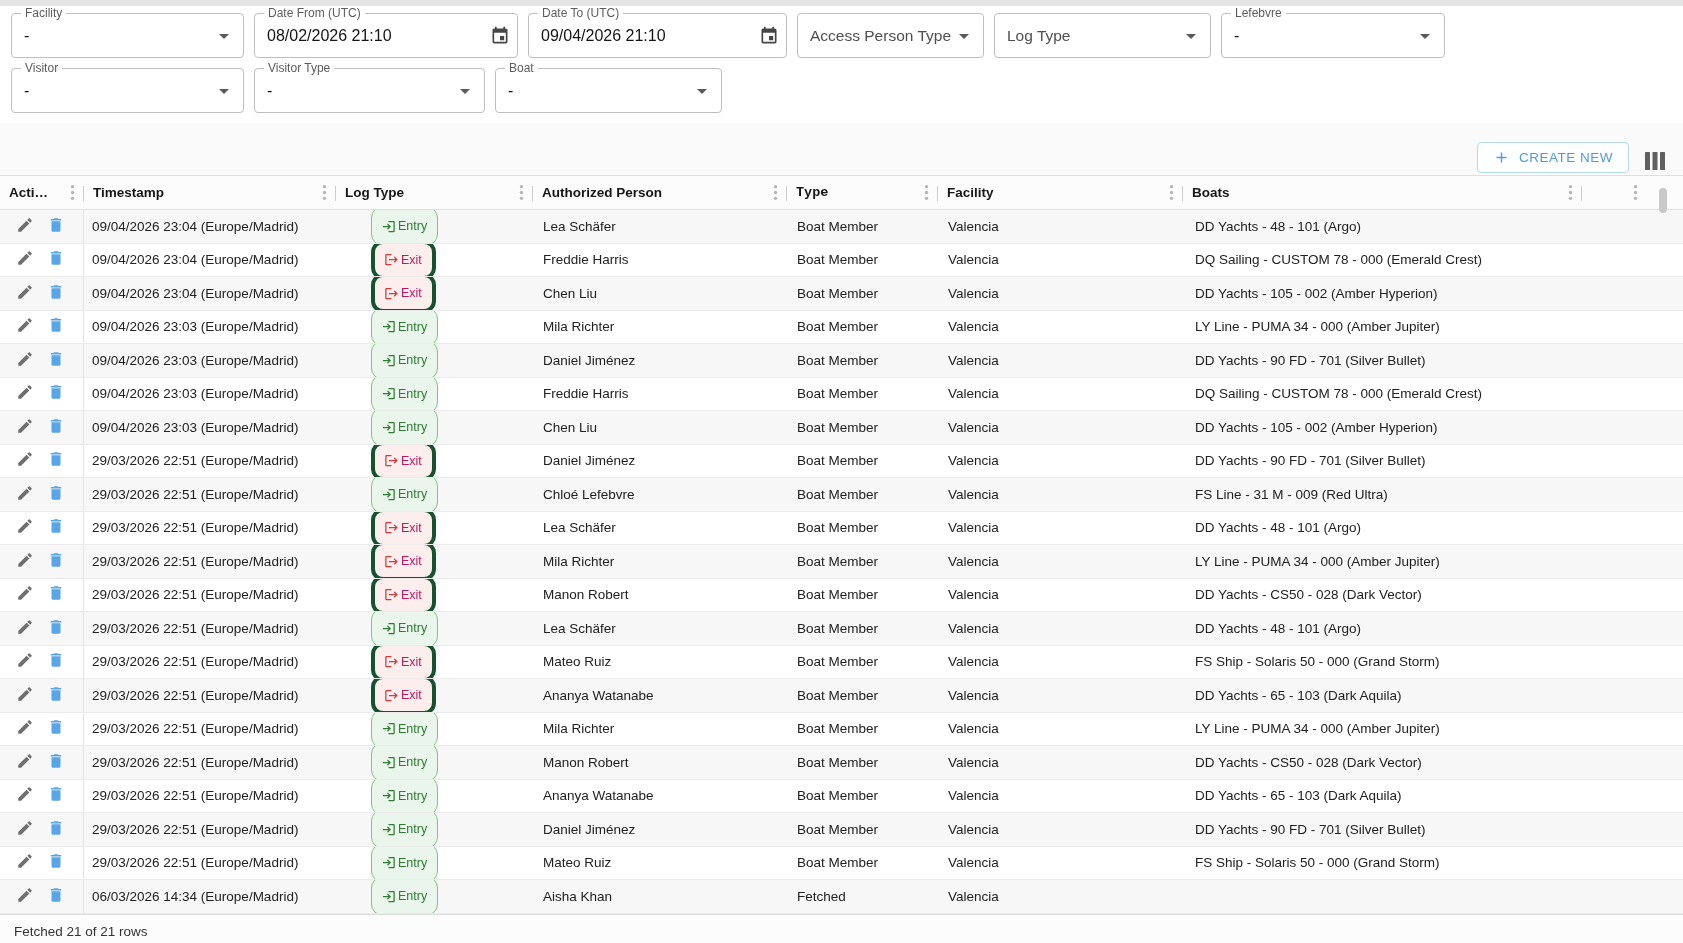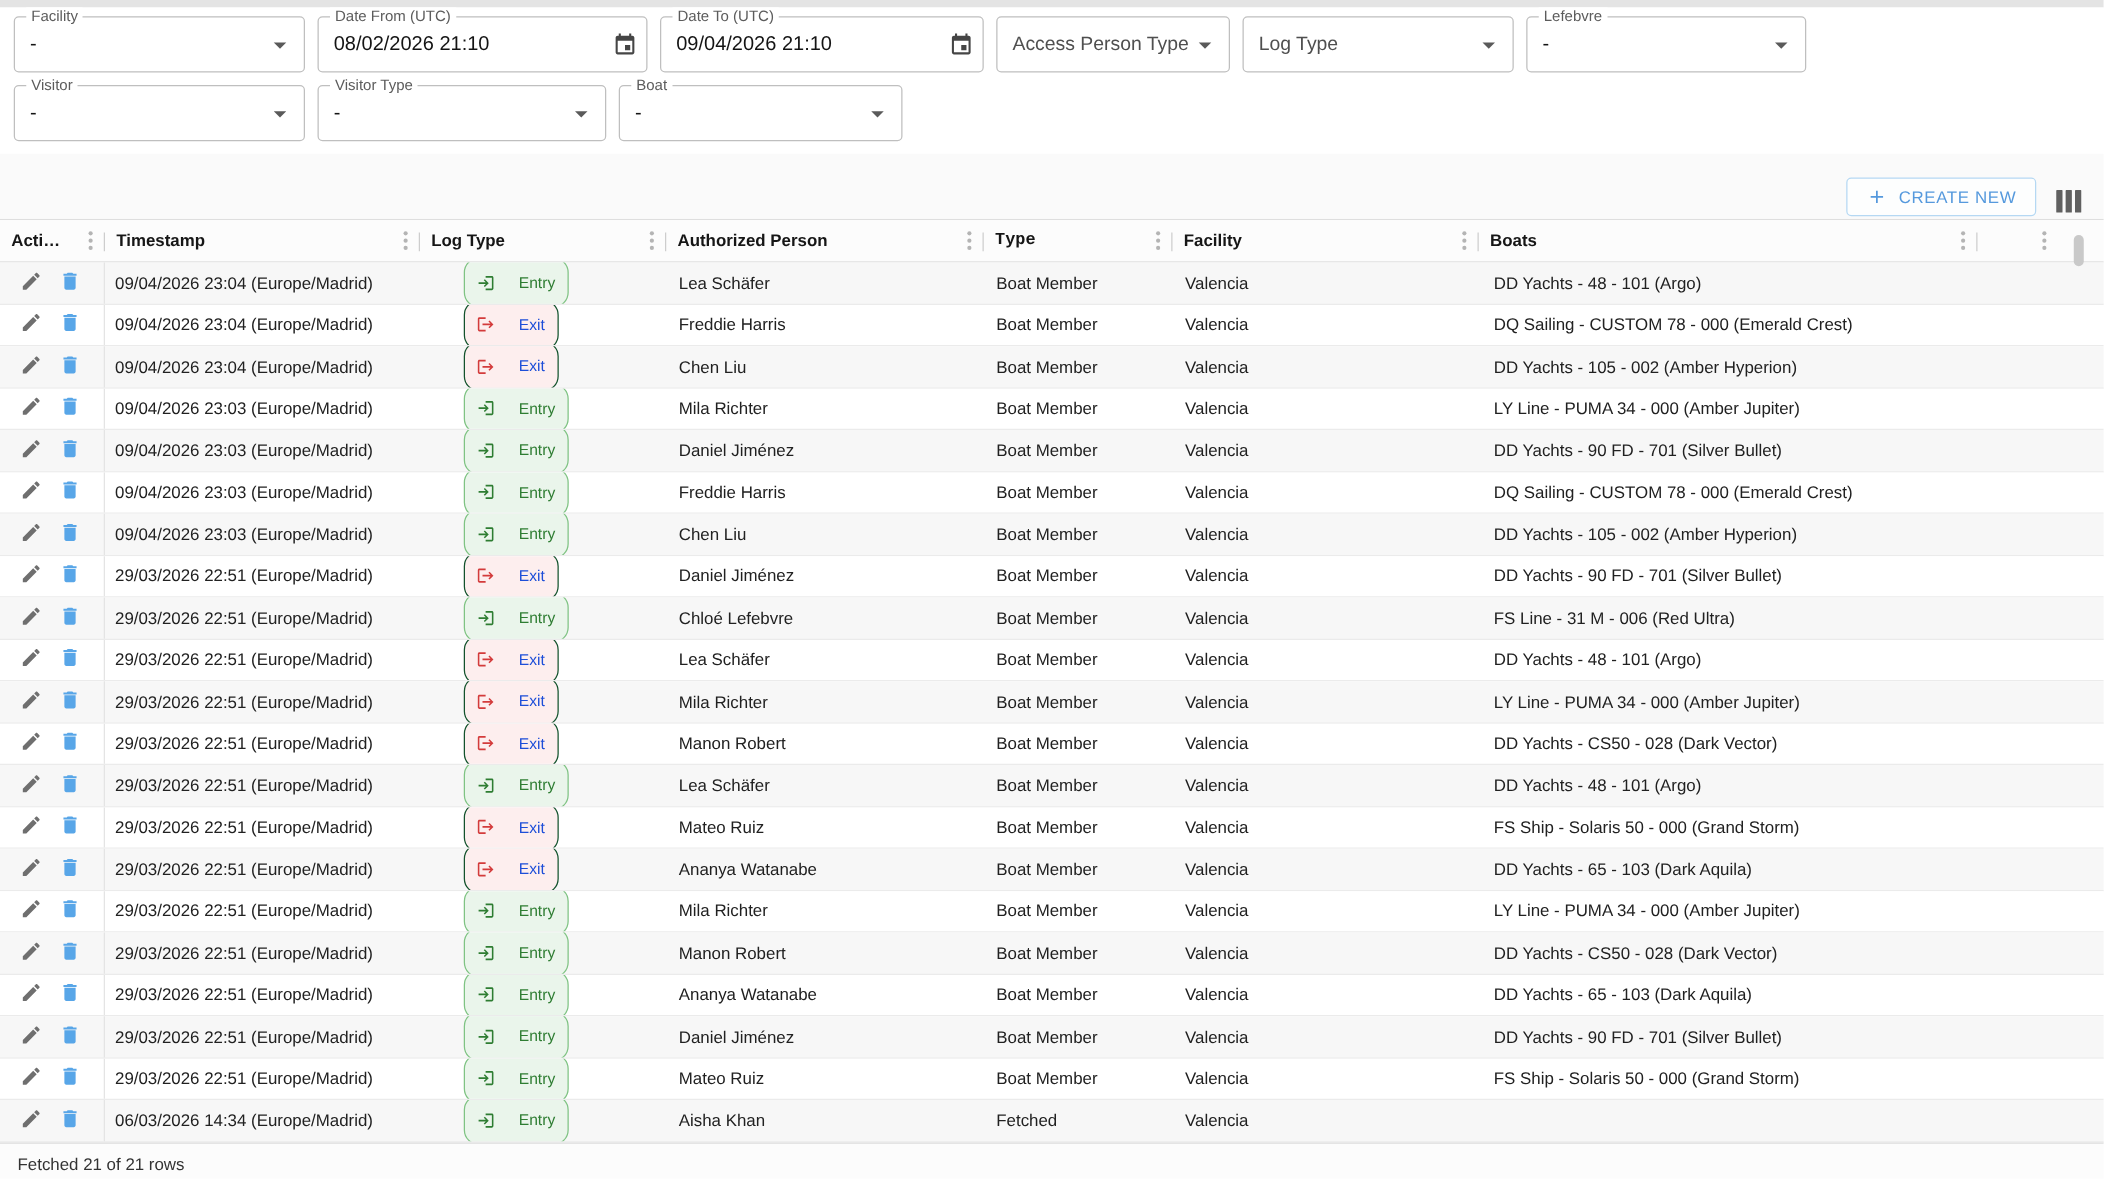--- a/index.html
+++ b/index.html
@@ -44,24 +44,24 @@
   .trow:nth-child(odd) { background:#f7f7f7; }
   .trow:nth-child(even) { background:#fff; }
   .cell { display:flex; align-items:center; font-size:13.5px; color:#212121;
           padding-left:10px; overflow:hidden; white-space:nowrap; }
   .cell.c-actions { padding-left:16px; gap:13px; border-right:1px solid #e4e4e4; }
   .cell.c-timestamp { padding-left:8px; }
   .cell.c-log { padding-left:35px; }
   .cell.c-boats { padding-left:12px;text-align:center; }
   .icon-btn { display:flex; align-items:center; cursor:pointer; }
 
-  .badge { display:inline-flex; align-items:center; gap:19px; height:40px;
+  .badge { display:inline-flex; align-items:center; gap:2px; height:40px;
            padding:0 10px 0 9px; border-radius:12px; font-size:12.5px; }
   .badge.entry { color:#2e7d32; border:1px solid #7fc383; background:#eaf5eb; }
-  .badge.exit  { color:#1d4ed8; border:1px solid #14532d; background:#fdeeee; }
+  .badge.exit  { color:#be185d; border:4px solid #14532d; background:#fdeeee; }
 
   .gfooter { height:34px; border-top:1px solid #dcdcdc; display:flex; align-items:center;
              padding-left:14px; font-size:13.5px; color:#333; background:#fcfcfc; }
 
   .vthumb { position:absolute; left:1659px; top:188px; width:8px; height:25px;
             border-radius:4px; background:#c9c9c9; cursor:grab; }
 </style>
 </head>
 <body>
 
@@ -521,21 +521,21 @@
               <svg viewBox="0 0 24 24" width="15" height="15">
                 <path d="M11 7L9.6 8.4l2.6 2.6H3v2h9.2l-2.6 2.6L11 17l5-5-5-5zm9 12h-8v2h8c1.1 0 2-.9 2-2V5c0-1.1-.9-2-2-2h-8v2h8v14z" fill="#2e7d32"></path>
               </svg>
             </span>
             <span>Entry</span>
           </span>
         </div>
         <div class="cell c-person" style="flex: 0 0 254px; width: 254px;">Chloé Lefebvre</div>
         <div class="cell c-type" style="flex: 0 0 151px; width: 151px;">Boat Member</div>
         <div class="cell c-facility" style="flex: 0 0 245px; width: 245px;">Valencia</div>
-        <div class="cell c-boats" style="flex: 0 0 399px; width: 399px;">FS Line - 31 M - 006 (Red Ultra)</div>
+        <div class="cell c-boats" style="flex: 0 0 399px; width: 399px;">FS Line - 31 M - 009 (Red Ultra)</div>
         <div class="cell c-spacer" style="flex: 1 1 auto;"></div>
       </div>
       <div class="trow">
         <div class="cell c-actions" style="flex: 0 0 84px; width: 84px;">
           <span class="icon-btn">
             <span><svg viewBox="0 0 24 24" width="18" height="18">
                 <path d="M3 17.25V21h3.75L17.81 9.94l-3.75-3.75L3 17.25zM20.71 7.04c.39-.39.39-1.02 0-1.41l-2.34-2.34c-.39-.39-1.02-.39-1.41 0l-1.83 1.83 3.75 3.75 1.83-1.83z" fill="#6f6f6f"></path>
               </svg></span>
           </span>
           <span class="icon-btn">

